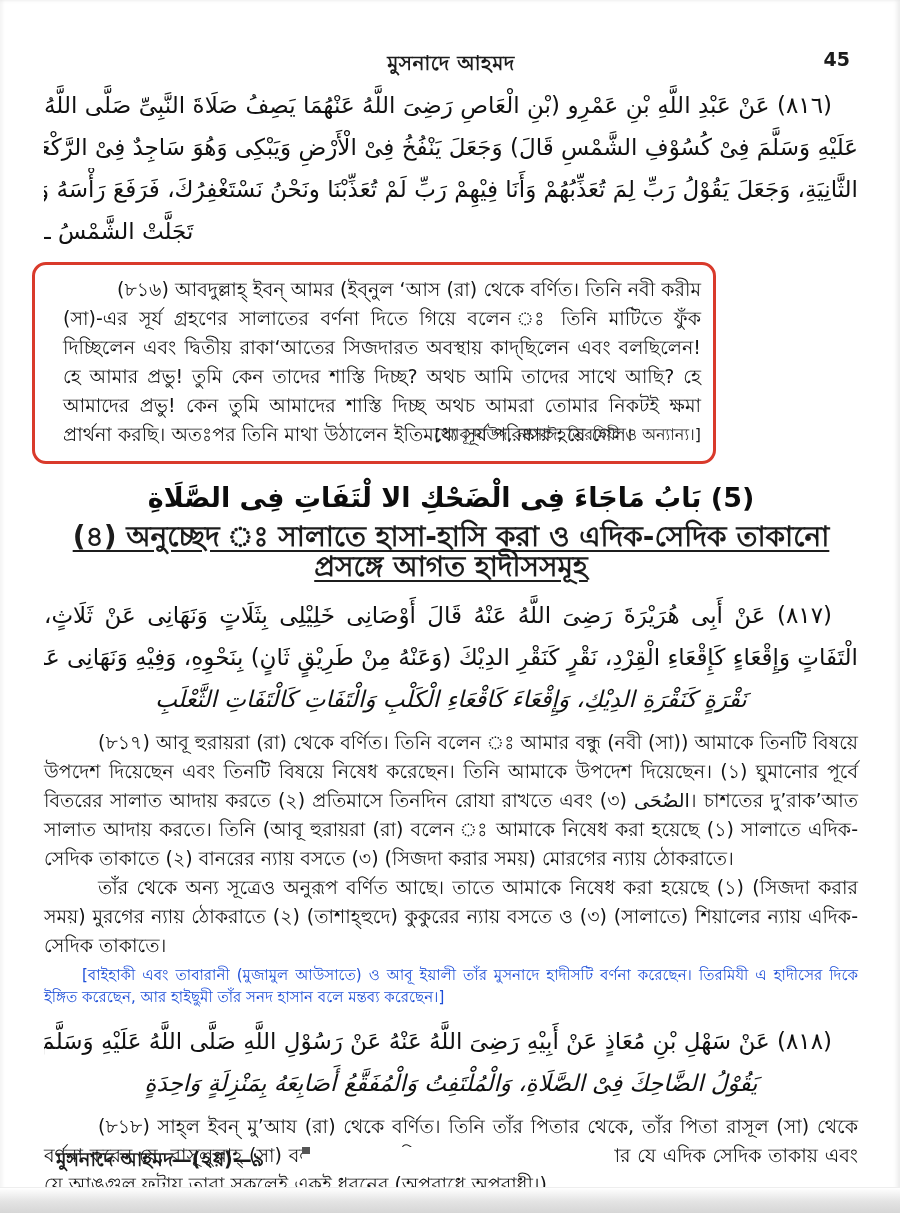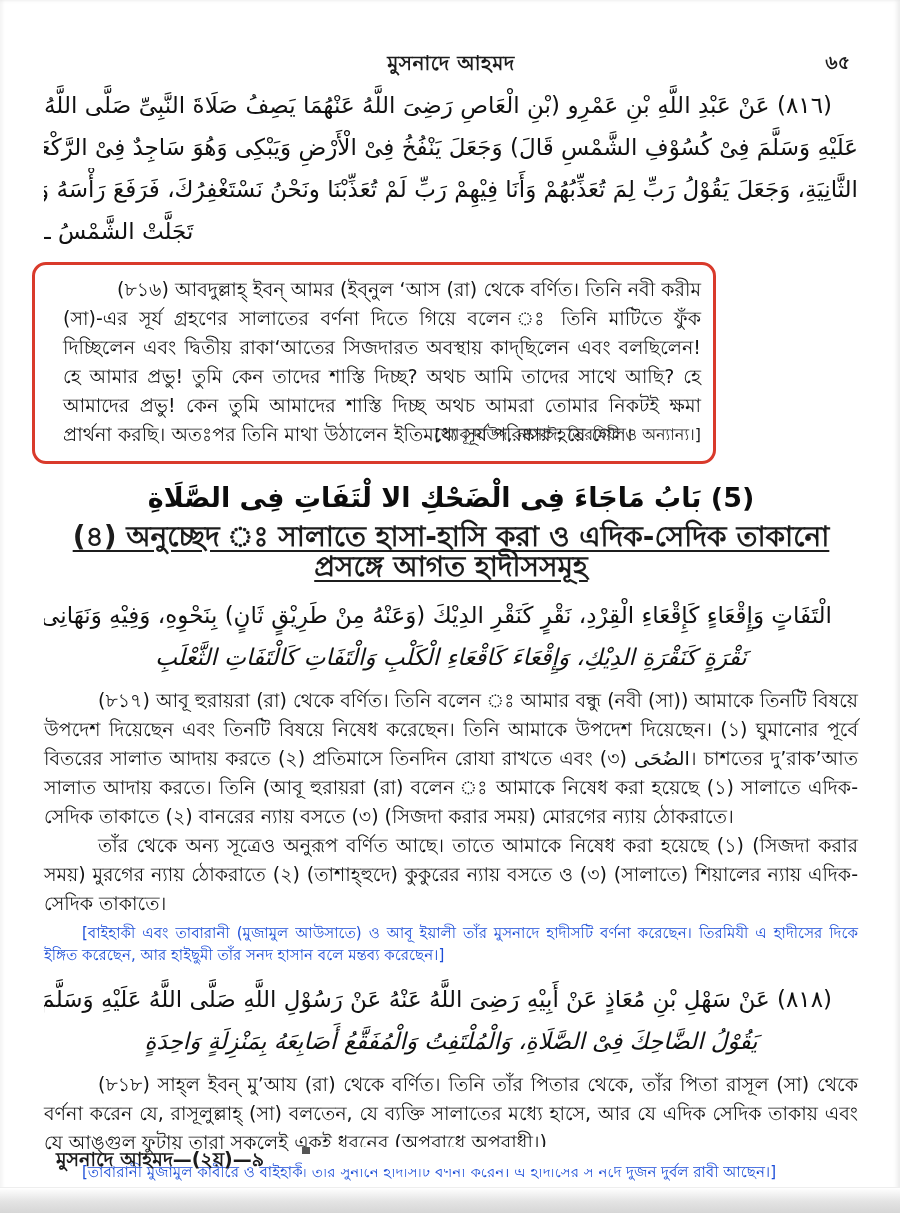--- a/index.html
+++ b/index.html
@@ -124,39 +124,40 @@
   }
   .censored span { display:block; } .mt8{margin-top:8px;} .mt12{margin-top:12px;}
 </style>
 </head>
 <body>
 
 <div class="page">
 
   <div class="header-row">
     <div class="book-title">মুসনাদে আহমদ</div>
-    <div class="page-number">৬৫</div>
+    <div class="page-number">45</div>
   </div>
 
   <div class="arabic first-indent">
     <div class="line">(٨١٦) عَنْ عَبْدِ اللَّهِ بْنِ عَمْرِو (بْنِ الْعَاصِ رَضِىَ اللَّهُ عَنْهُمَا يَصِفُ صَلَاةَ النَّبِىِّ صَلَّى اللَّهُ</div>
     <div class="line">عَلَيْهِ وَسَلَّمَ فِىْ كُسُوْفِ الشَّمْسِ قَالَ) وَجَعَلَ يَنْفُخُ فِىْ الْأَرْضِ وَيَبْكِى وَهُوَ سَاجِدٌ فِىْ الرَّكْعَةِ</div>
     <div class="line">الثَّانِيَةِ، وَجَعَلَ يَقُوْلُ رَبِّ لِمَ تُعَذِّبُهُمْ وَأَنَا فِيْهِمْ رَبِّ لَمْ تُعَذِّبْنَا ونَحْنُ نَسْتَغْفِرُكَ، فَرَفَعَ رَأْسَهُ وَقَدْ</div>
     <div class="line short-left">تَجَلَّتْ الشَّمْسُ ـ</div>
   </div>
 
   <div class="highlight-box">
     <p class="bengali indent">(৮১৬) আবদুল্লাহ্ ইবন্ আমর (ইব্‌নুল ‘আস (রা) থেকে বর্ণিত। তিনি নবী করীম (সা)-এর সূর্য গ্রহণের সালাতের বর্ণনা দিতে গিয়ে বলেন ঃ তিনি মাটিতে ফুঁক দিচ্ছিলেন এবং দ্বিতীয় রাকা‘আতের সিজদারত অবস্থায় কাদ্‌ছিলেন এবং বলছিলেন! হে আমার প্রভু! তুমি কেন তাদের শাস্তি দিচ্ছ? অথচ আমি তাদের সাথে আছি? হে আমাদের প্রভু! কেন তুমি আমাদের শাস্তি দিচ্ছ অথচ আমরা তোমার নিকটই ক্ষমা প্রার্থনা করছি। অতঃপর তিনি মাথা উঠালেন ইতিমধ্যে সূর্য পরিষ্কার হয়ে গেল।</p>
     <div class="source-line">[আবূ দাউদ, নাসাঈ, তিরমিযী ও অন্যান্য।]</div>
   </div>
 
   <div class="section-arabic">(5) بَابُ مَاجَاءَ فِى الْضَحْكِ الا لْتَفَاتِ فِى الصَّلَاةِ</div>
   <div class="section-bengali">(৪) অনুচ্ছেদ ঃ সালাতে হাসা-হাসি করা ও এদিক-সেদিক তাকানো প্রসঙ্গে আগত হাদীসসমূহ</div>
 
   <div class="arabic first-indent mt12">
+    <div class="line">(٨١٧) عَنْ أَبِى هُرَيْرَةَ رَضِىَ اللَّهُ عَنْهُ قَالَ أَوْصَانِى خَلِيْلِى بِثَلَاتٍ وَنَهَانِى عَنْ ثَلَاثٍ،</div>
     <div class="line">الْتَفَاتٍ وَإِقْعَاءٍ كَإِقْعَاءِ الْقِرْدِ، نَقْرٍ كَنَقْرِ الدِيْكَ (وَعَنْهُ مِنْ طَرِيْقٍ ثَانٍ) بِنَحْوِهِ، وَفِيْهِ وَنَهَانِى عَنْ</div>
     <div class="line short-center">نَقْرَةٍ كَنَقْرَةِ الدِيْكِ، وَإِقْعَاءَ كَاقْعَاءِ الْكَلْبِ وَالْتَفَاتِ كَالْتَفَاتِ الثَّعْلَبِ</div>
   </div>
 
   <p class="bengali indent mt8">(৮১৭) আবূ হুরায়রা (রা) থেকে বর্ণিত। তিনি বলেন ঃ আমার বন্ধু (নবী (সা)) আমাকে তিনটি বিষয়ে উপদেশ দিয়েছেন এবং তিনটি বিষয়ে নিষেধ করেছেন। তিনি আমাকে উপদেশ দিয়েছেন। (১) ঘুমানোর পূর্বে বিতরের সালাত আদায় করতে (২) প্রতিমাসে তিনদিন রোযা রাখতে এবং (৩) الضُحَى। চাশতের দু’রাক’আত সালাত আদায় করতে। তিনি (আবূ হুরায়রা (রা) বলেন ঃ আমাকে নিষেধ করা হয়েছে (১) সালাতে এদিক-সেদিক তাকাতে (২) বানরের ন্যায় বসতে (৩) (সিজদা করার সময়) মোরগের ন্যায় ঠোকরাতে।</p>
   <p class="bengali indent">তাঁর থেকে অন্য সূত্রেও অনুরূপ বর্ণিত আছে। তাতে আমাকে নিষেধ করা হয়েছে (১) (সিজদা করার সময়) মুরগের ন্যায় ঠোকরাতে (২) (তাশাহ্‌হুদে) কুকুরের ন্যায় বসতে ও (৩) (সালাতে) শিয়ালের ন্যায় এদিক-সেদিক তাকাতে।</p>
   <p class="note">[বাইহাকী এবং তাবারানী (মুজামুল আউসাতে) ও আবূ ইয়ালী তাঁর মুসনাদে হাদীসটি বর্ণনা করেছেন। তিরমিযী এ হাদীসের দিকে ইঙ্গিত করেছেন, আর হাইছুমী তাঁর সনদ হাসান বলে মন্তব্য করেছেন।]</p>
 
   <div class="arabic first-indent mt12">
     <div class="line">(٨١٨) عَنْ سَهْلِ بْنِ مُعَاذٍ عَنْ أَبِيْهِ رَضِىَ اللَّهُ عَنْهُ عَنْ رَسُوْلِ اللَّهِ صَلَّى اللَّهُ عَلَيْهِ وَسَلَّمَ أَنَّهُ</div>

